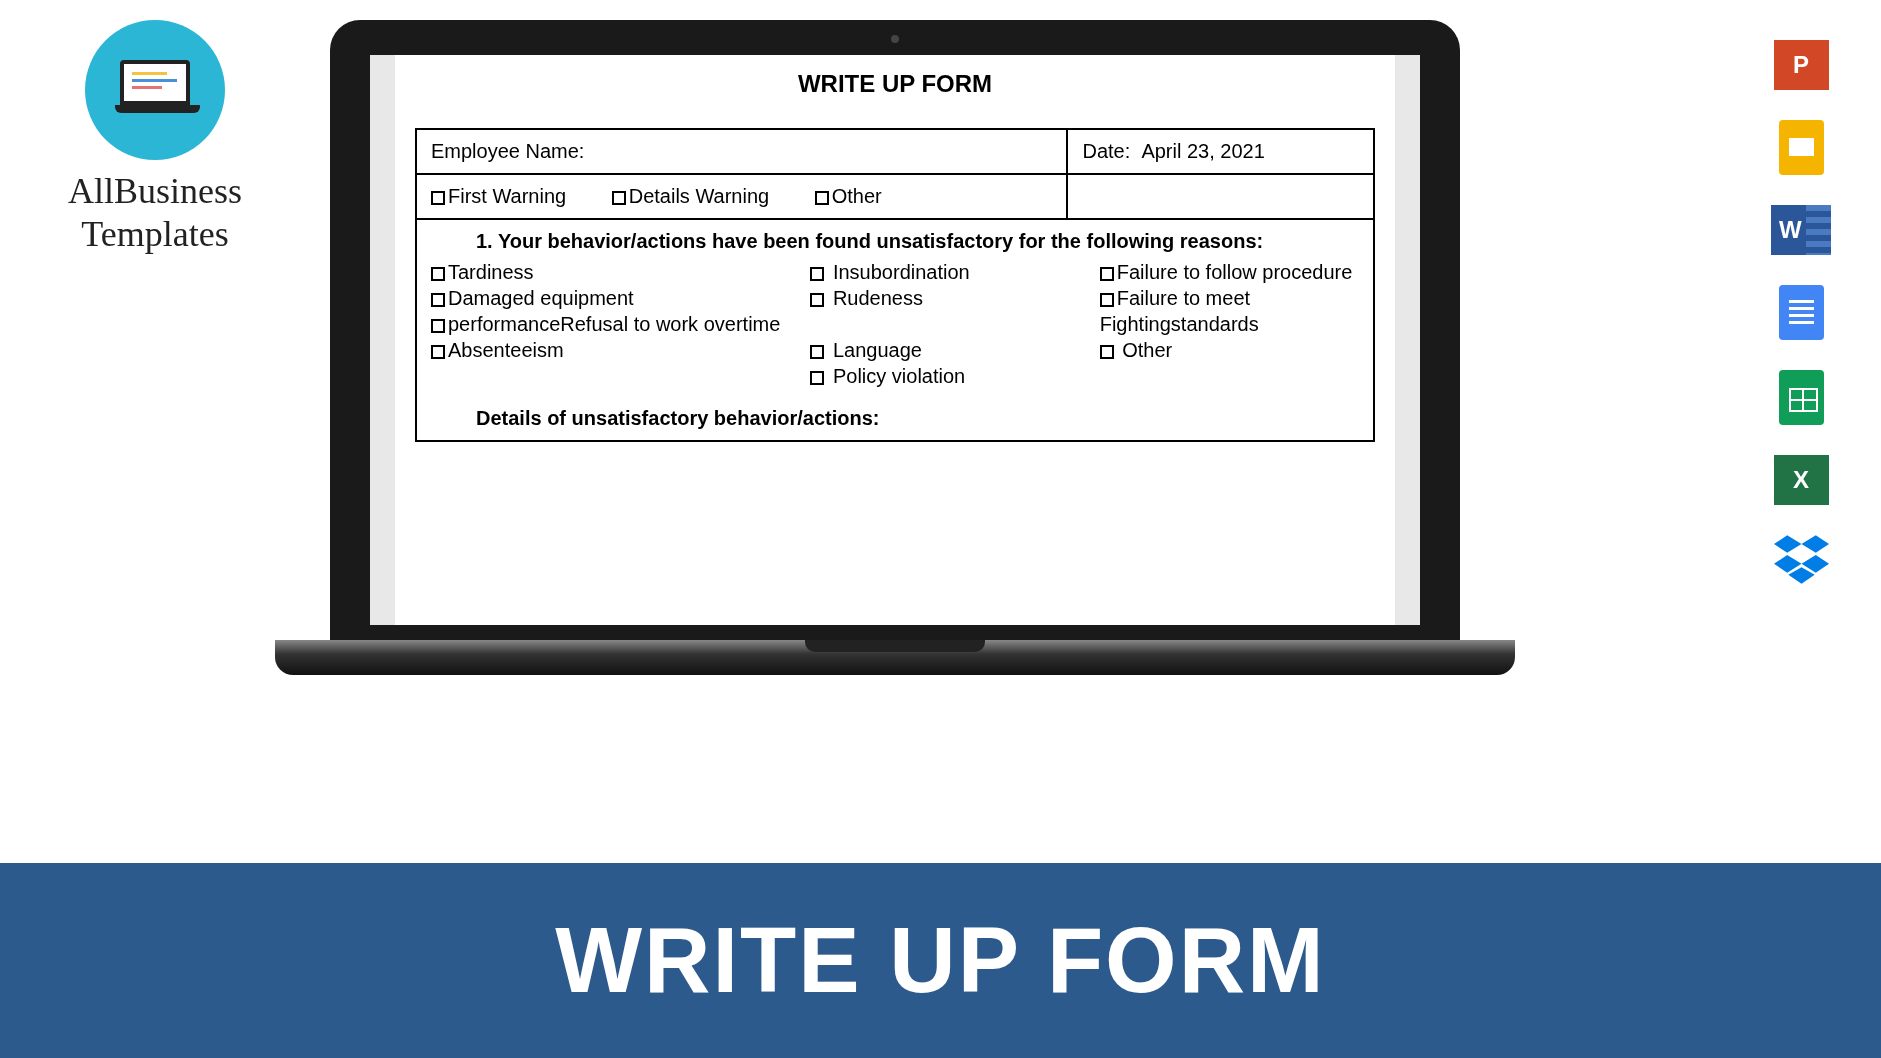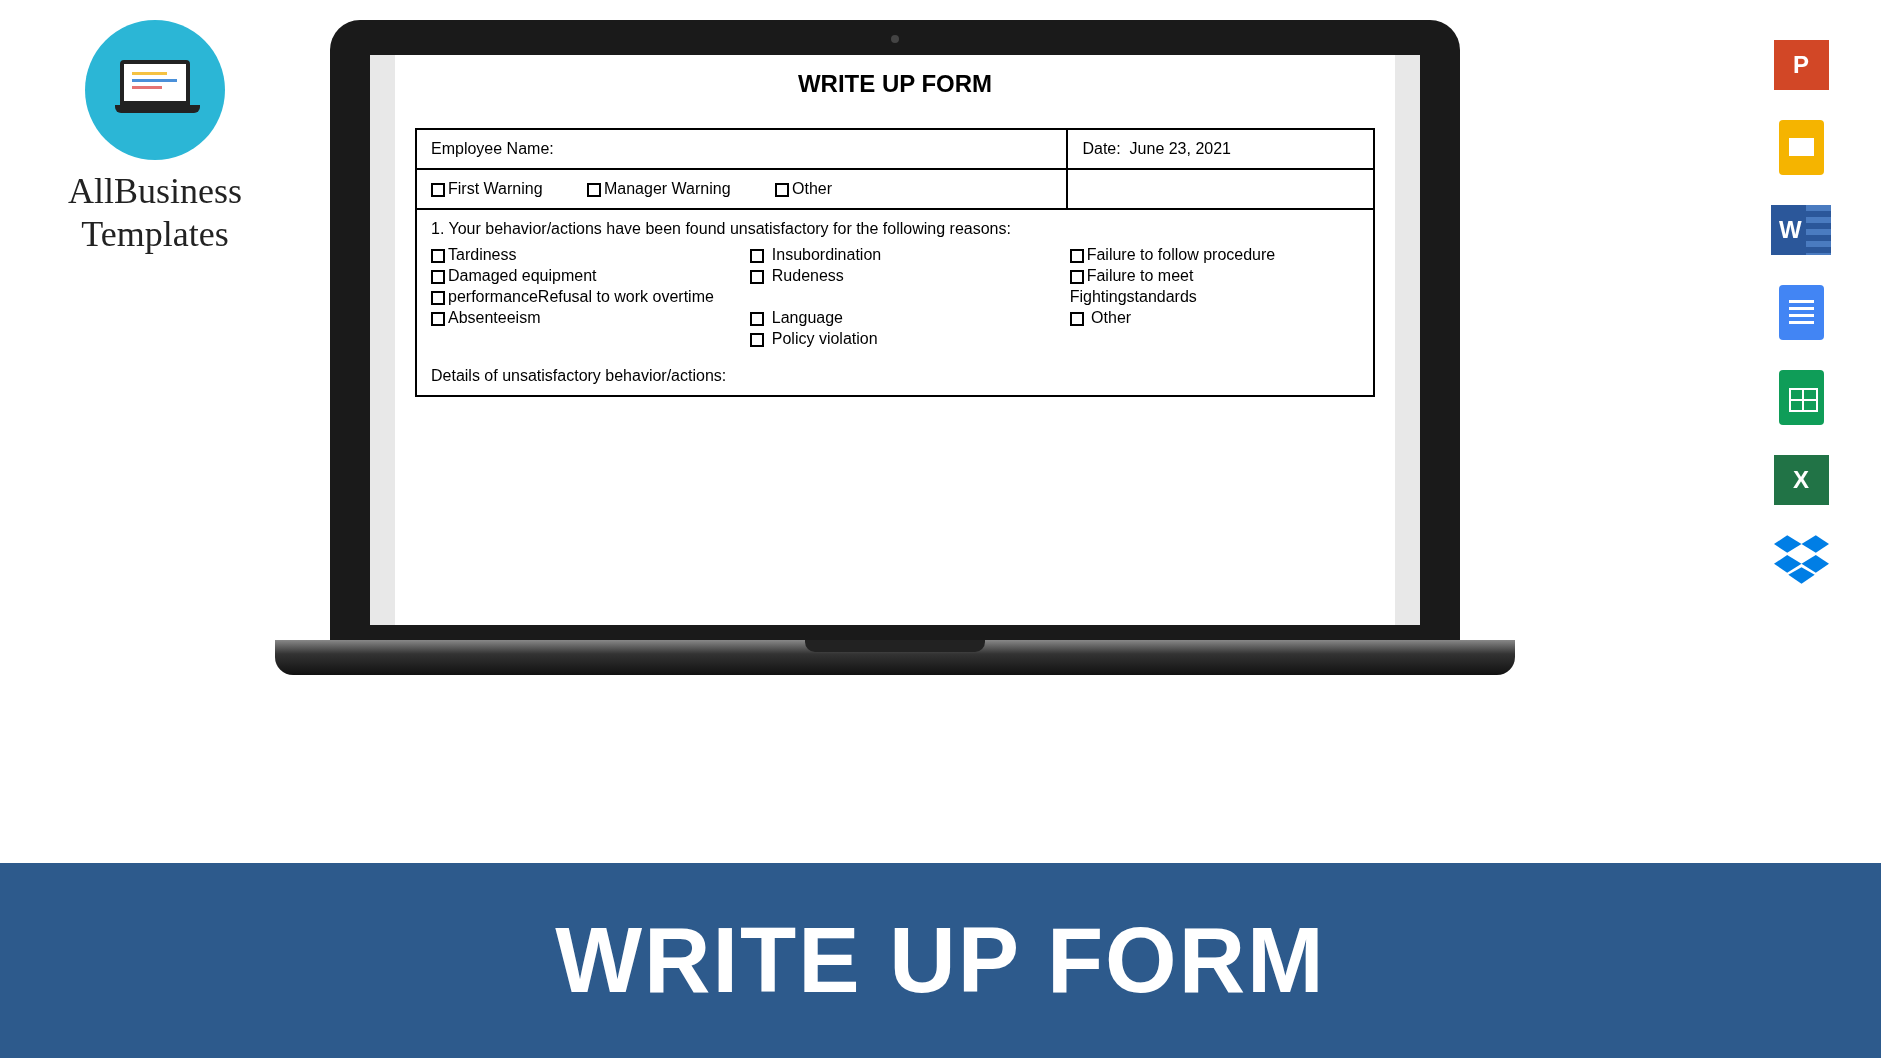--- a/index.html
+++ b/index.html
@@ -20,29 +20,29 @@
   .laptop-mock { position: absolute; left: 330px; top: 20px; width: 1130px; }
   .laptop-top { width: 100%; height: 620px; background: #1a1a1a; border-radius: 30px 30px 0 0; padding: 35px 40px 15px; position: relative; }
   .camera { width: 8px; height: 8px; background: #444; border-radius: 50%; position: absolute; top: 15px; left: 50%; transform: translateX(-50%); }
   .screen { width: 100%; height: 100%; background: #fff; overflow: hidden; position: relative; }
   .screen-content { padding: 15px 45px; }
   .laptop-bottom { width: 1240px; height: 35px; background: linear-gradient(to bottom, #888 0%, #333 40%, #111 100%); margin-left: -55px; border-radius: 0 0 18px 18px; position: relative; }
   .laptop-notch { width: 180px; height: 12px; background: #222; position: absolute; top: 0; left: 50%; transform: translateX(-50%); border-radius: 0 0 10px 10px; }
   
   
   .form-title { text-align: center; font-weight: bold; font-size: 24px; margin-bottom: 30px; }
-  .form-table { width: 100%; border-collapse: collapse; font-size: 16px; }
+  .form-table { width: 100%; border-collapse: collapse; font-size: 20px; }
   .form-table td { border: 2px solid #000; padding: 10px 14px; vertical-align: top; }
   .row1 td:first-child { width: 68%; }
   .checkbox { display: inline-block; width: 14px; height: 14px; border: 2px solid #000; margin-right: 3px; vertical-align: middle; }
   .warning-cell > span { margin-right: 40px; margin-top: 25px; }
   .reasons-grid { display: flex; gap: 30px; margin: 8px 0 16px; font-weight: normal; }
   .reasons-col { flex: 1; }
   .reasons-col > div { margin-bottom: 3px; white-space: nowrap; }
-  .section-head { font-weight: normal; }
+  .section-head { font-weight: bold; margin-left: 45px; }
   
   
   .icons-col { position: absolute; right: 40px; top: 40px; width: 80px; }
   .app-icon { width: 55px; height: 50px; margin: 0 auto 30px; display: flex; align-items: center; justify-content: center; }
   .ppt { background: #d24726; position: relative; }
   .ppt::before { content: "P"; color: #fff; font-weight: bold; font-size: 24px; }
   .slides { background: #f5b400; width: 45px; height: 55px; border-radius: 4px; position: relative; }
   .slides::after { content: ""; position: absolute; top: 18px; left: 10px; width: 25px; height: 18px; background: #fff; }
   .word { background: #2b579a; position: relative; width: 60px; }
   .word::before { content: "W"; color: #fff; font-weight: bold; font-size: 24px; position: absolute; left: 8px; }
@@ -89,26 +89,26 @@
     <div class="camera"></div>
     <div class="screen">
       <div class="scroll-edge-l"></div>
       <div class="scroll-edge-r"></div>
       <div class="screen-content">
         <div class="form-title">WRITE UP FORM</div>
         <table class="form-table">
           <tbody>
               <tr class="row1">
             <td><span>Employee Name:</span></td>
-            <td><span>Date:</span>&nbsp;&nbsp;<span>June 23, 2021</span></td>
+            <td><span>Date:</span>&nbsp;&nbsp;<span>April 23, 2021</span></td>
           </tr>
           <tr>
             <td class="warning-cell">
               <span><span class="checkbox"></span><span>First Warning</span></span>
-              <span><span class="checkbox"></span><span>Manager Warning</span></span>
+              <span><span class="checkbox"></span><span>Details Warning</span></span>
               <span><span class="checkbox"></span><span>Other</span></span>
             </td>
             <td></td>
           </tr>
           <tr>
                 <td colspan="2">
             <div class="section-head">1. Your behavior/actions have been found unsatisfactory for the following reasons:</div>
             <div class="reasons-grid">
               <div class="reasons-col">
                 <div><span class="checkbox"></span><span>Tardiness</span></div>

